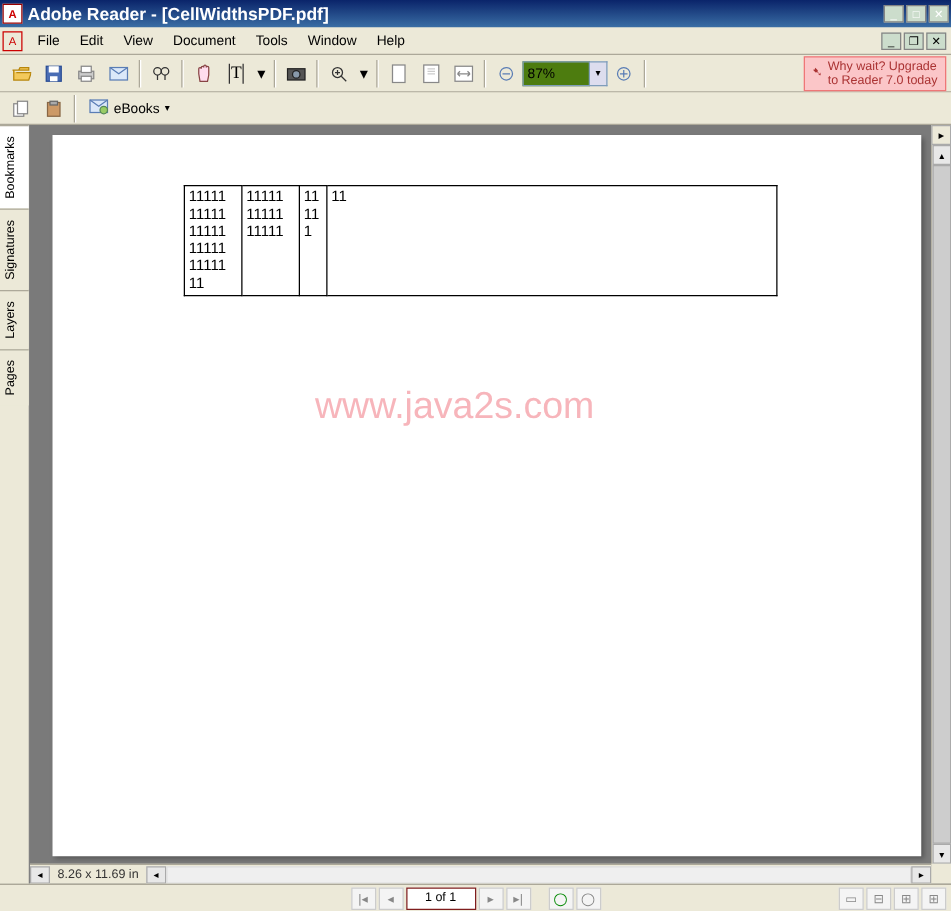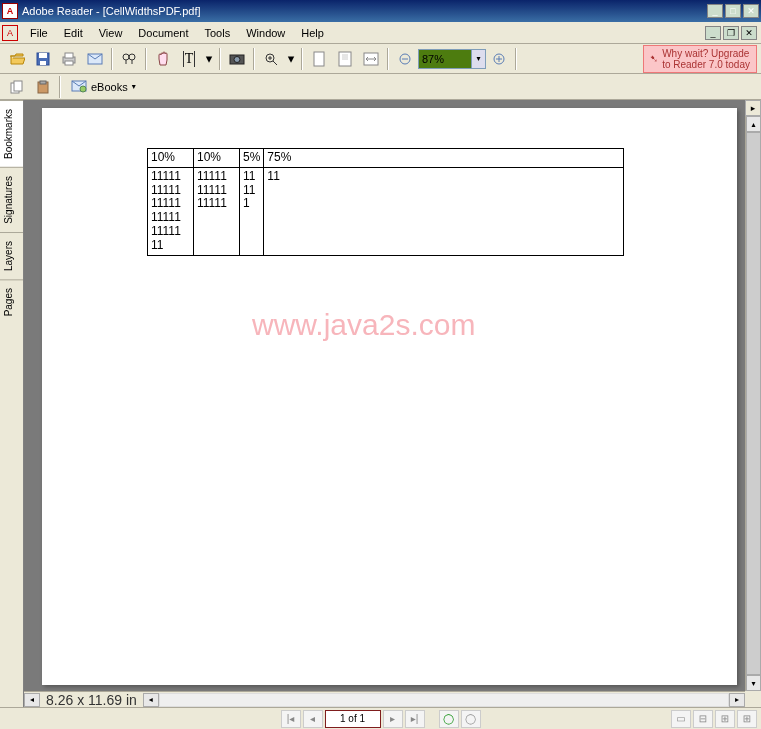--- a/index.html
+++ b/index.html
@@ -1,21 +1,21 @@
 <!DOCTYPE html>
 <html><head>
 <meta charset="utf-8">
 <style>
 * { box-sizing: border-box; margin: 0; padding: 0; user-select: none; }
 body { width: 761px; height: 729px; font-family: Tahoma, Arial, sans-serif; font-size: 11px; background: #ece9d8; overflow: hidden; position: relative; }
 
 
 .titlebar { height: 22px; background: linear-gradient(#0a246a, #3a6ea5); color: #fff; display: flex; align-items: center; padding: 0 2px; }
 .tb-icon { width: 16px; height: 16px; background: #fff; border: 1px solid #900; display: flex; align-items: center; justify-content: center; font-size: 9px; color: #c00; font-weight: bold; margin-right: 4px; }
-.tb-title { font-weight: normal; font-size: 11px; flex: 1; }
+.tb-title { font-weight: bold; font-size: 14px; flex: 1; }
 .tb-btns { display: flex; gap: 2px; }
 .tb-btn { width: 16px; height: 14px; background: #cdc; border: 1px solid #848484; display: flex; align-items: center; justify-content: center; font-size: 9px; cursor: default; }
 
 
 .menubar { height: 22px; background: #ece9d8; display: flex; align-items: center; padding: 2px; border-bottom: 1px solid #aca899; }
 .mb-icon { width: 16px; height: 16px; border: 1px solid #c00; display: flex; align-items: center; justify-content: center; font-size: 9px; color: #c00; margin-right: 4px; }
 .mb-item { padding: 2px 8px; cursor: default; }
 .mb-spacer { flex: 1; }
 .mb-doccontrol { display: flex; gap: 2px; padding-right: 2px; }
 
@@ -35,21 +35,21 @@
 
 
 .main { position: absolute; top: 100px; left: 0; right: 0; bottom: 22px; display: flex; background: #7a7a7a; }
 .sidebar { width: 24px; background: #ece9d8; border-right: 1px solid #808080; display: flex; flex-direction: column; }
 .side-tab { writing-mode: vertical-rl; transform: rotate(180deg); padding: 8px 3px; font-size: 10px; background: #ece9d8; border-bottom: 1px solid #aca899; text-align: center; cursor: default; }
 .side-tab.active { background: #fff; }
 .docarea { flex: 1; position: relative; background: #7a7a7a; overflow: hidden; }
 .vbar-top { position: absolute; top: 0; right: 0; width: 16px; height: 16px; background: #ece9d8; border: 1px solid #aaa; display:flex;align-items:center;justify-content:center;font-size:9px; }
 .hscroll { position: absolute; bottom: 0; left: 0; right: 16px; height: 16px; background: #ece9d8; border-top: 1px solid #aca899; display: flex; align-items: center; }
 .hsc-btn { width: 16px; height: 14px; background: #e8e8e8; border: 1px solid #aaa; display:flex;align-items:center;justify-content:center;font-size:8px; }
-.hsc-pagesize { padding: 0 6px; font-size: 14px; color: #333; }
+.hsc-pagesize { padding: 0 6px; font-size: 10px; color: #333; }
 .hsc-track { flex: 1; height: 14px; background: #efefef; border: 1px solid #ddd; }
 .vscroll { position: absolute; top: 16px; right: 0; bottom: 16px; width: 16px; background: #ece9d8; border-left: 1px solid #aca899; display:flex;flex-direction:column; }
 .vsc-btn { height: 16px; background: #e8e8e8; border: 1px solid #aaa; display:flex;align-items:center;justify-content:center;font-size:8px; }
 .vsc-track { flex: 1; background: #e8e8e8; position: relative; }
 .vsc-thumb { position: absolute; top: 0; left: 0; right: 0; height: 100%; background: #cdcdcd; border: 1px solid #aaa; }
 .corner { position: absolute; bottom: 0; right: 0; width: 16px; height: 16px; background: #ece9d8; }
 
 .page { position: absolute; top: 8px; left: 18px; right: 24px; bottom: 22px; background: #fff; box-shadow: 2px 2px 4px rgba(0,0,0,0.3); overflow: hidden; }
 .pdf-table { position: absolute; top: 40px; left: 105px; border-collapse: collapse; font-family: Arial; font-size: 12px; }
 .pdf-table td { border: 1px solid #000; padding: 2px 3px; vertical-align: top; font-size: 12px; line-height: 1.15; }
@@ -228,26 +228,20 @@
     <div class="side-tab active">Bookmarks</div>
     <div class="side-tab">Signatures</div>
     <div class="side-tab">Layers</div>
     <div class="side-tab">Pages</div>
   </div>
   <div class="docarea">
     <div class="vbar-top">▸</div>
     <div class="page">
       <table class="pdf-table">
         <tbody>
-            <tr>
-          <td class="c1">10%</td>
-          <td class="c2">10%</td>
-          <td class="c3">5%</td>
-          <td class="c4">75%</td>
-        </tr>
         <tr>
           <td class="c1" style="white-space:pre-line;">11111
 11111
 11111
 11111
 11111
 11</td>
           <td class="c2" style="white-space:pre-line;">11111
 11111
 11111</td>

